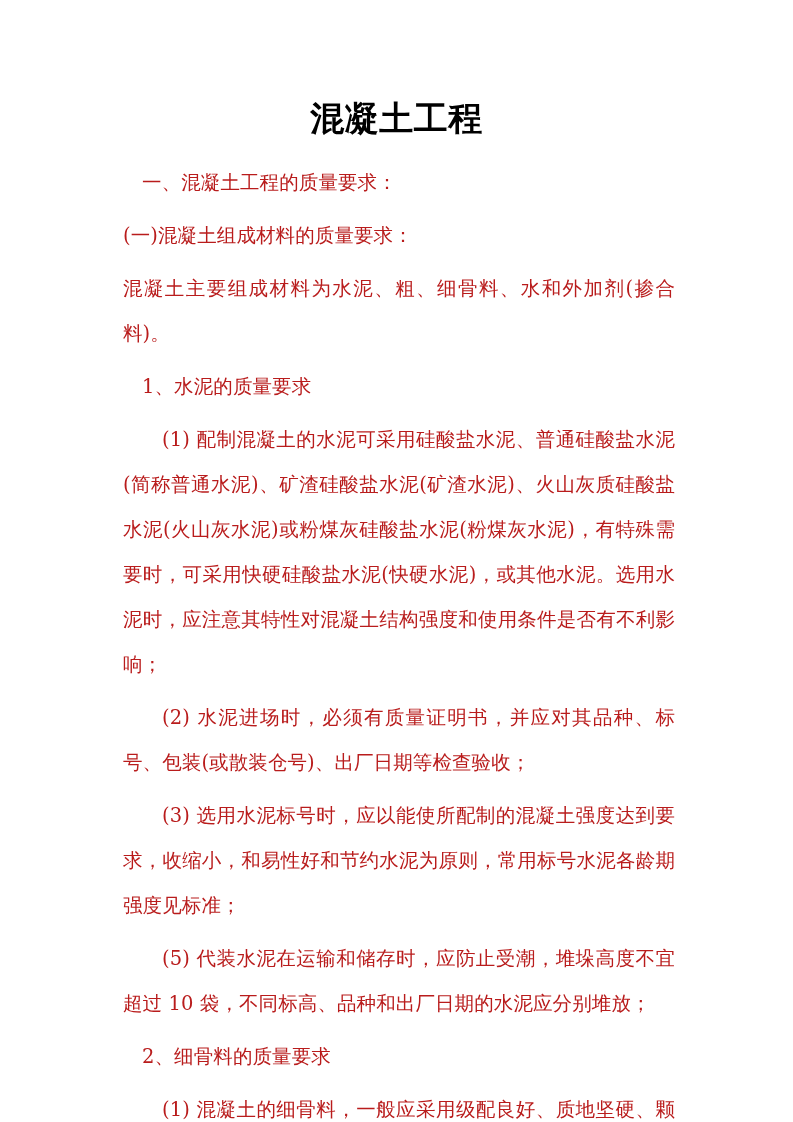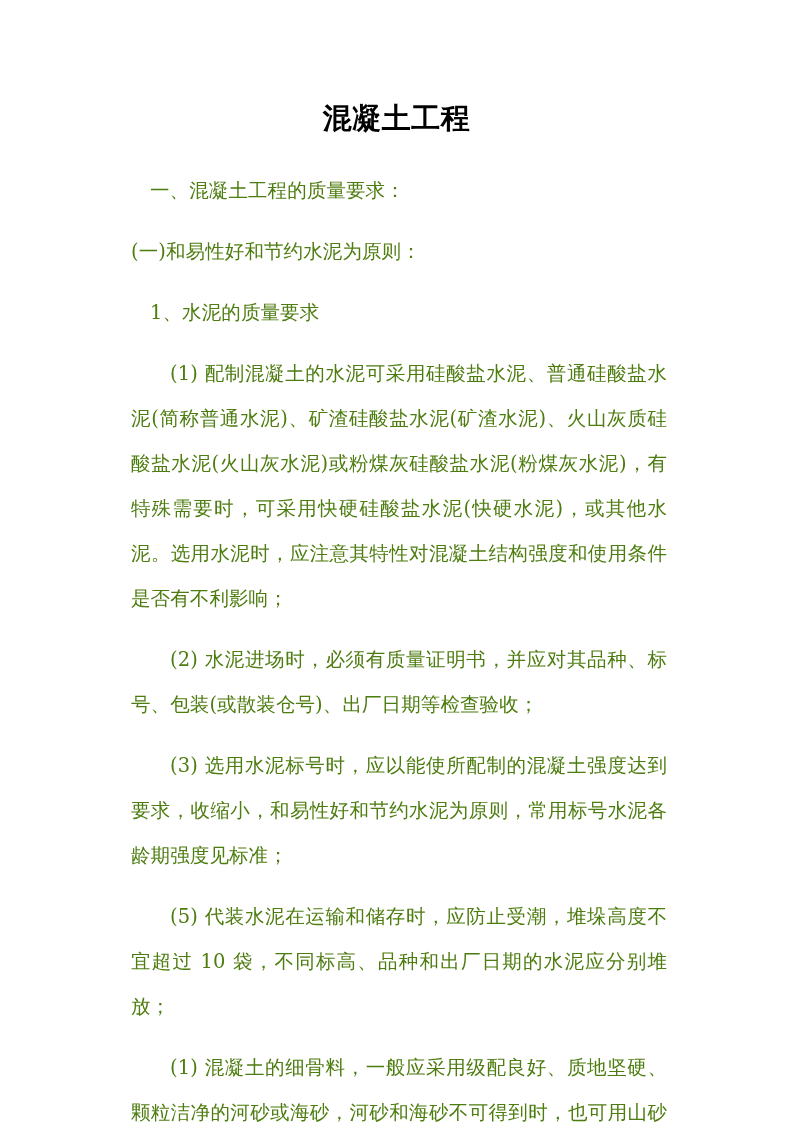--- a/index.html
+++ b/index.html
@@ -20,35 +20,35 @@
     margin: 0 auto;
     overflow: hidden;
     box-sizing: border-box;
   }
   .doc-title {
     position: absolute;
     left: 0;
     top: 98px;
     width: 793px;
     text-align: center;
-    font-size: 29px;
+    font-size: 34px;
     line-height: 40px;
     font-weight: bold;
     letter-spacing: 0.5px;
     font-family: "DejaVu Sans", "Liberation Sans", sans-serif;
     color: #000000;
   }
   .para {
     font-size: 19.5px;
     line-height: 45px;
     text-align: justify;
     text-justify: inter-character;
     text-align-last: left;
-    color: #4d7c0f;
-    margin: 16px;
+    color: #b91c1c;
+    margin: 8px;
     word-break: break-all;
     letter-spacing: 0.1px;
   }
   .para.indent-2 {
     text-indent: 39px;
   }
   .para.indent-1 {
     text-indent: 19px;
   }
   .para.indent-0 {
@@ -64,22 +64,24 @@
 </style>
 </head>
 <body>
 
 <div class="page">
 
   <div class="doc-title">混凝土工程</div>
 
   <div class="body-start">
     <p class="para indent-1">一、混凝土工程的质量要求：</p>
-    <p class="para indent-0">(一)和易性好和节约水泥为原则：</p>
+    <p class="para indent-0">(一)混凝土组成材料的质量要求：</p>
+    <p class="para indent-0">混凝土主要组成材料为水泥、粗、细骨料、水和外加剂(掺合料)。</p>
     <p class="para indent-1">1、水泥的质量要求</p>
     <p class="para indent-2">(1) 配制混凝土的水泥可采用硅酸盐水泥、普通硅酸盐水泥(简称普通水泥)、矿渣硅酸盐水泥(矿渣水泥)、火山灰质硅酸盐水泥(火山灰水泥)或粉煤灰硅酸盐水泥(粉煤灰水泥)，有特殊需要时，可采用快硬硅酸盐水泥(快硬水泥)，或其他水泥。选用水泥时，应注意其特性对混凝土结构强度和使用条件是否有不利影响；</p>
     <p class="para indent-2">(2) 水泥进场时，必须有质量证明书，并应对其品种、标号、包装(或散装仓号)、出厂日期等检查验收；</p>
     <p class="para indent-2">(3) 选用水泥标号时，应以能使所配制的混凝土强度达到要求，收缩小，和易性好和节约水泥为原则，常用标号水泥各龄期强度见标准；</p>
     <p class="para indent-2">(5) 代装水泥在运输和储存时，应防止受潮，堆垛高度不宜超过 10 袋，不同标高、品种和出厂日期的水泥应分别堆放；</p>
+    <p class="para indent-1">2、细骨料的质量要求</p>
     <p class="para indent-2">(1) 混凝土的细骨料，一般应采用级配良好、质地坚硬、颗粒洁净的河砂或海砂，河砂和海砂不可得到时，也可用山砂或用硬质岩石</p>
   </div>
 
 </div>
 
 </body></html>

